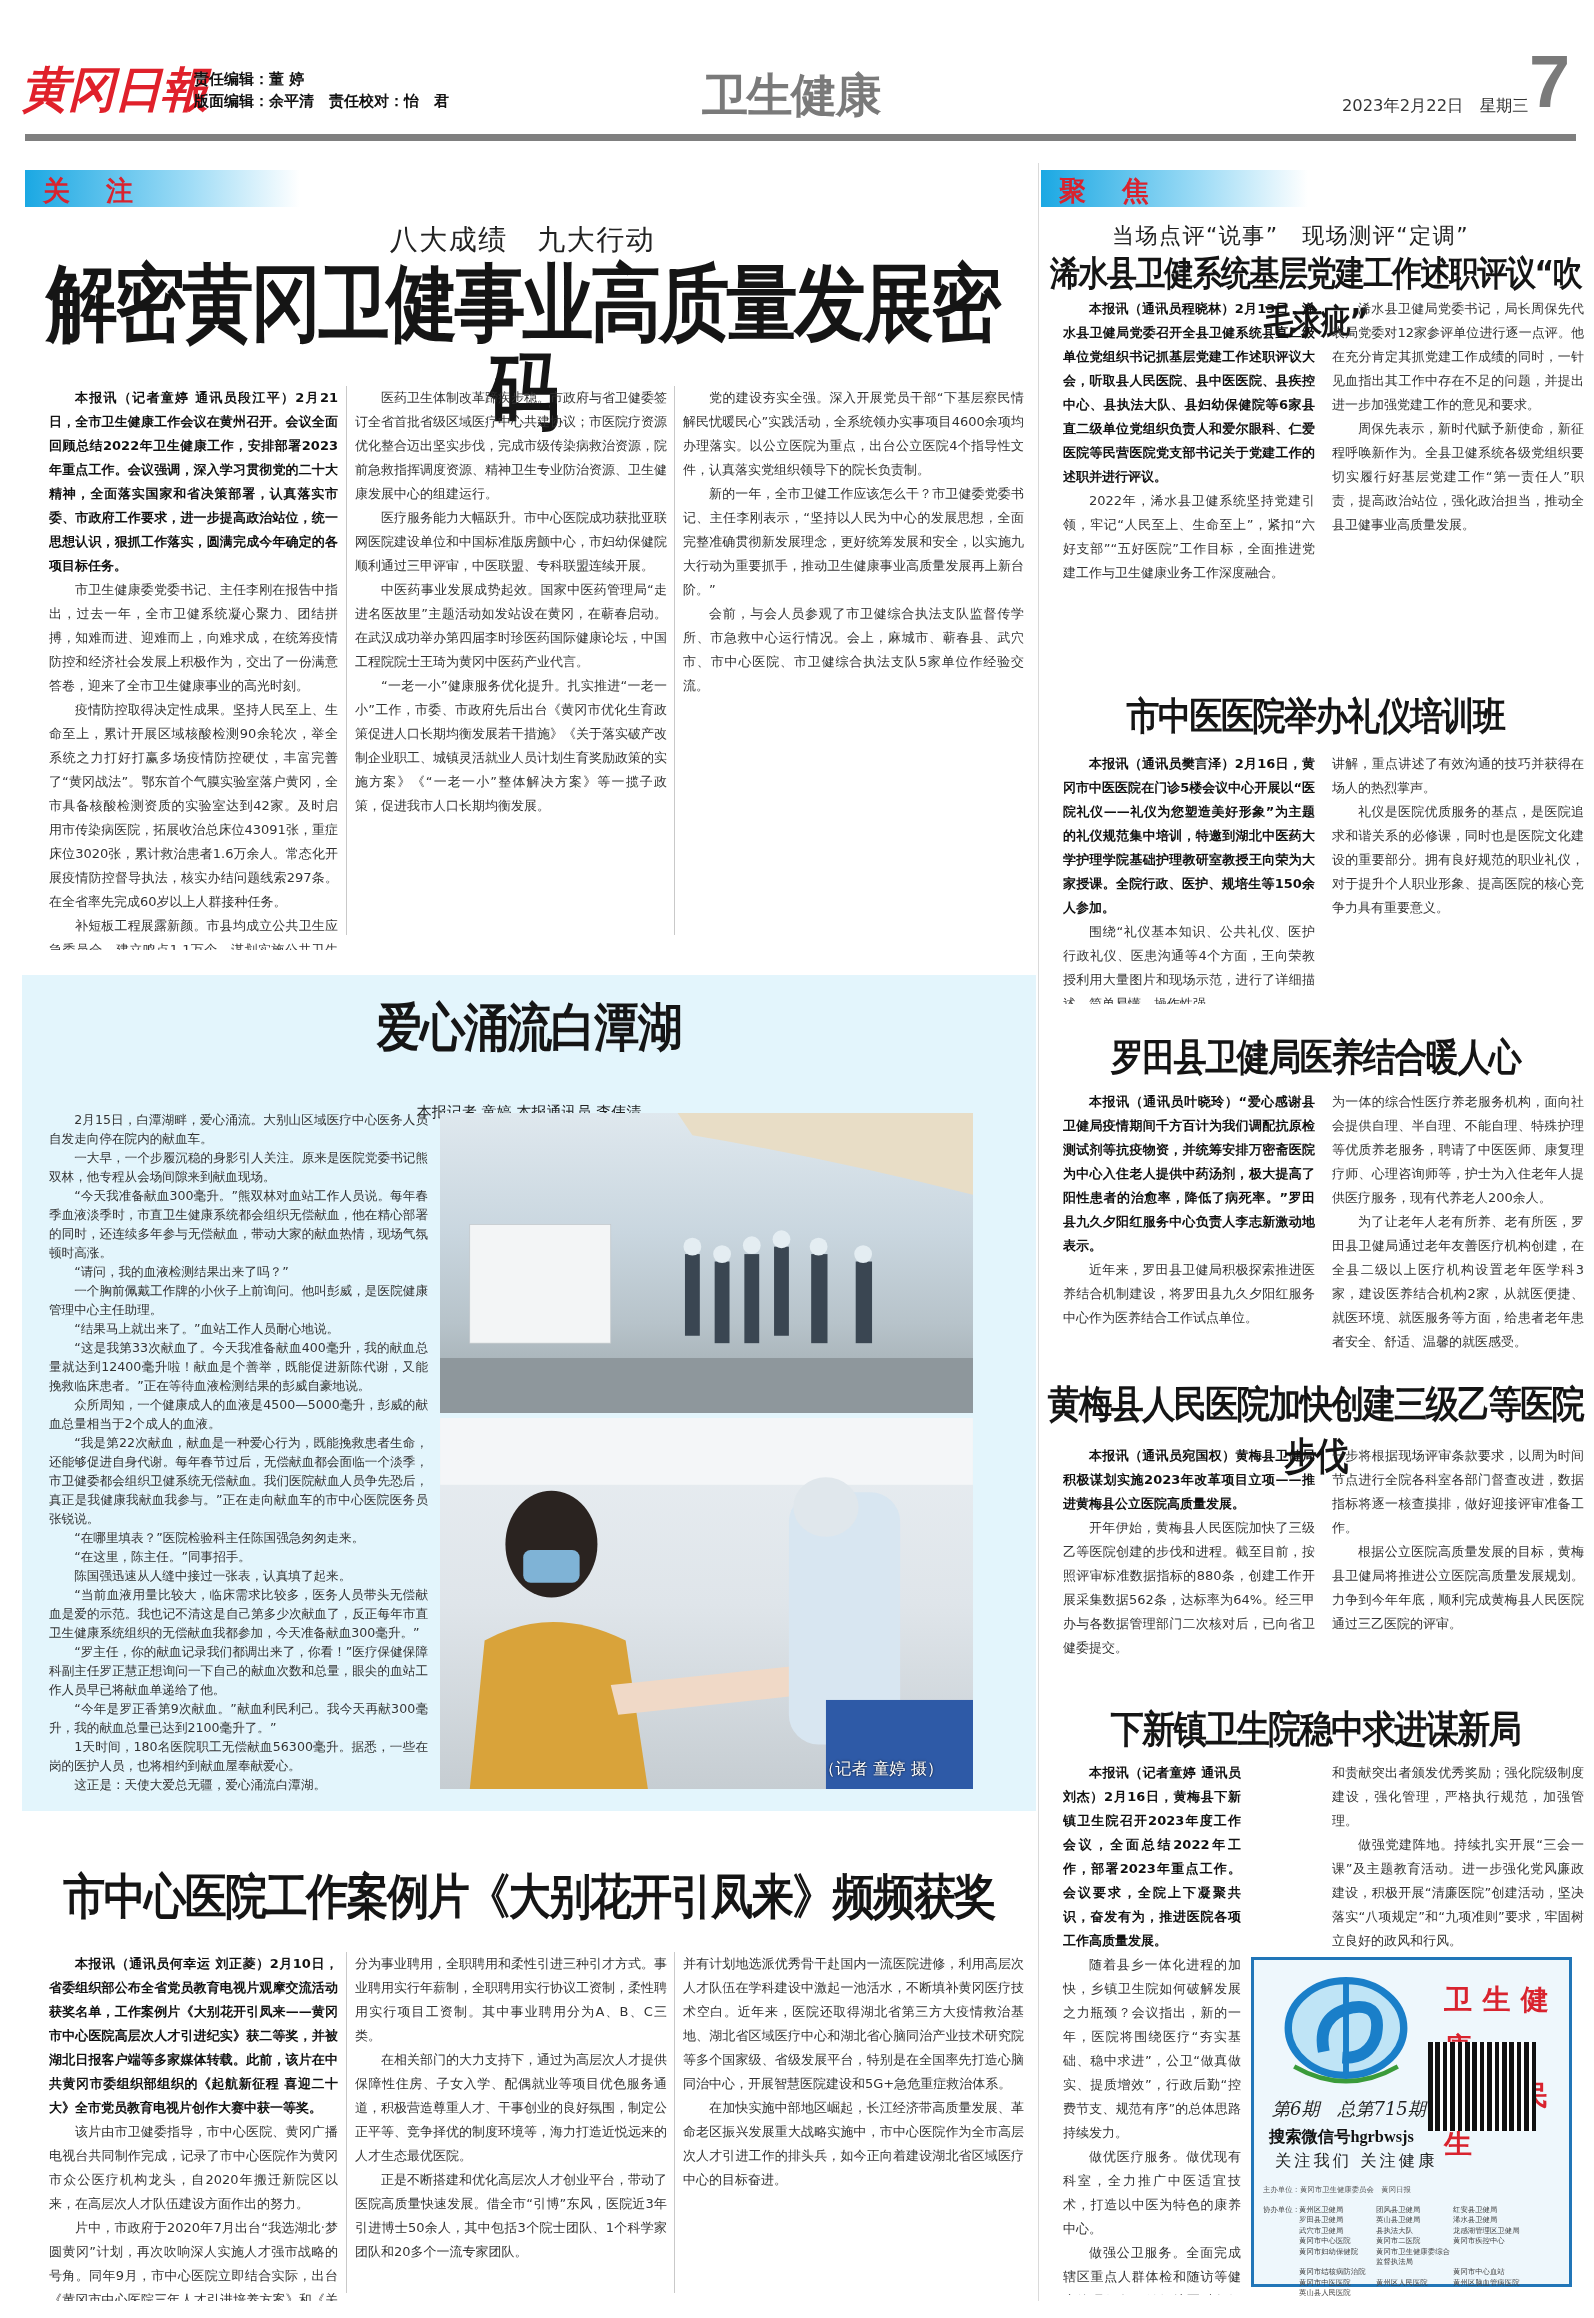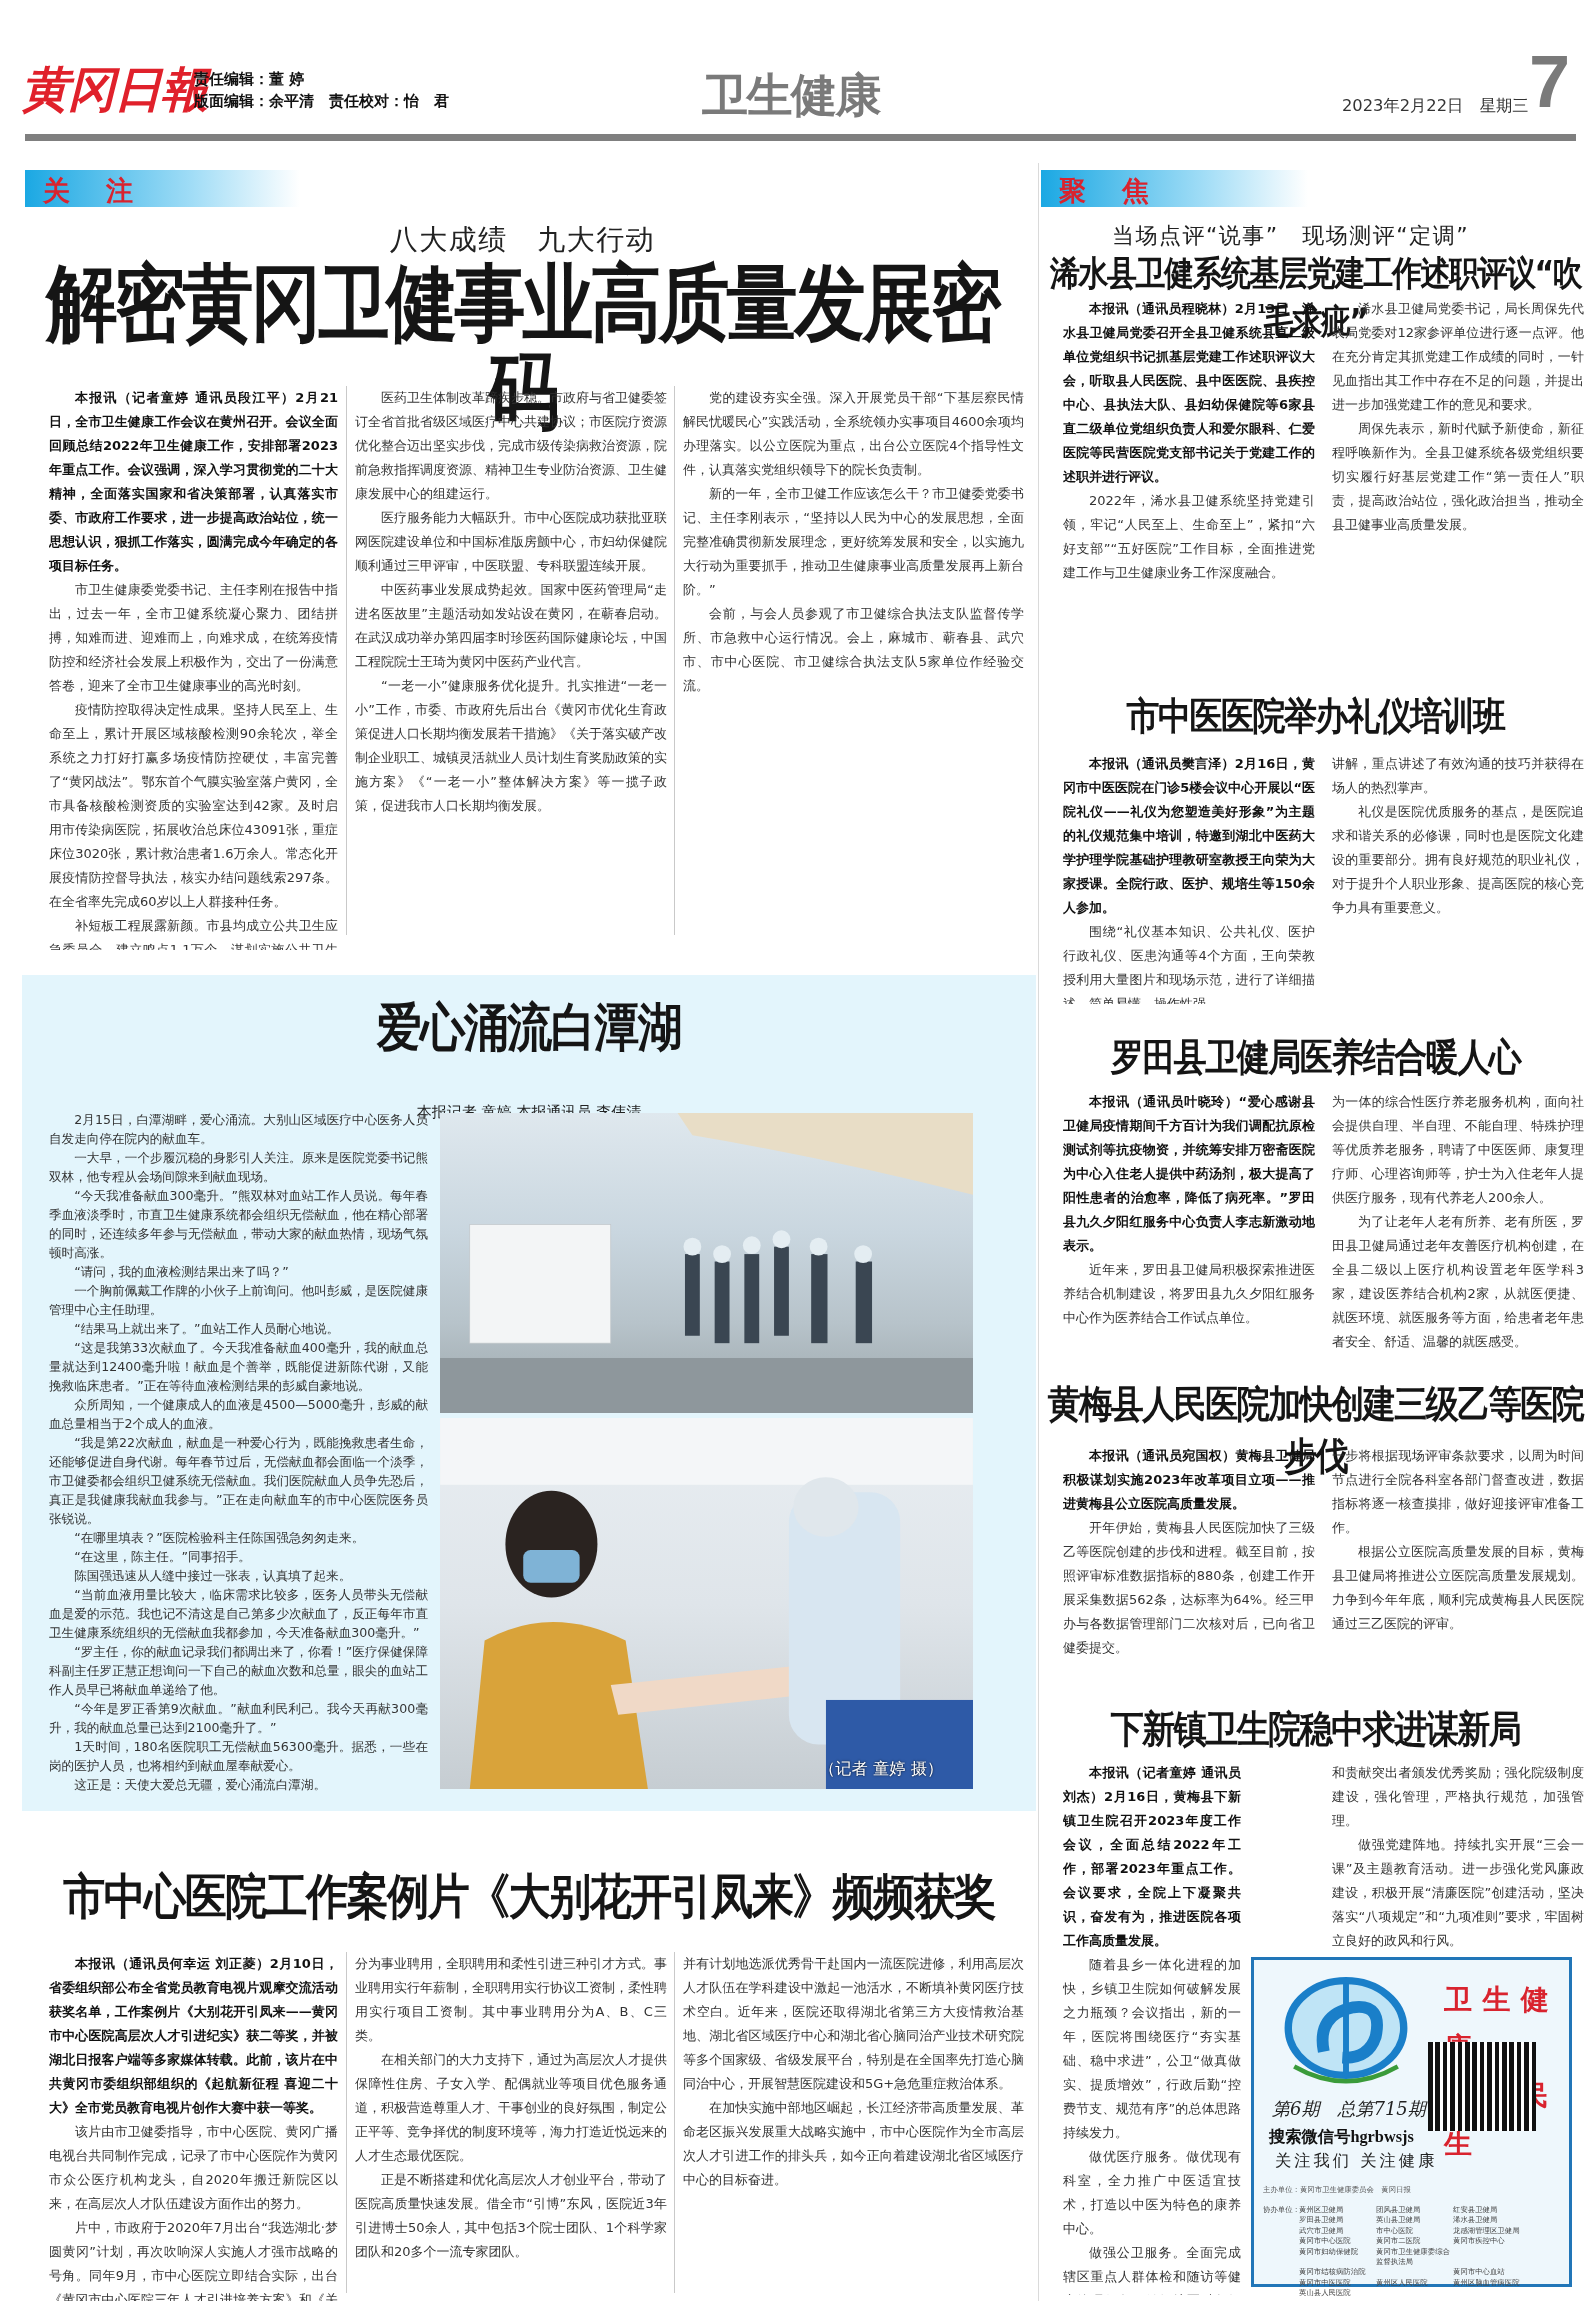--- a/index.html
+++ b/index.html
@@ -168,21 +168,21 @@
   </div>
   <div class="co">协办单位：</div>
   <div class="co-grid">
     <span>黄州区卫健局</span>
     <span>团风县卫健局</span>
     <span>红安县卫健局</span>
     <span>罗田县卫健局</span>
     <span>英山县卫健局</span>
     <span>浠水县卫健局</span>
     <span>武穴市卫健局</span>
-    <span>市中心医院</span>
+    <span>县执法大队</span>
     <span>龙感湖管理区卫健局</span>
     <span>黄冈市中心医院</span>
     <span>黄冈市二医院</span>
     <span>黄冈市疾控中心</span>
     <span>黄冈市妇幼保健院</span>
     <span>黄冈市卫生健康委综合监督执法局</span>
     <span></span>
     <span>黄冈市结核病防治院</span>
     <span></span>
     <span>黄冈市中心血站</span>

